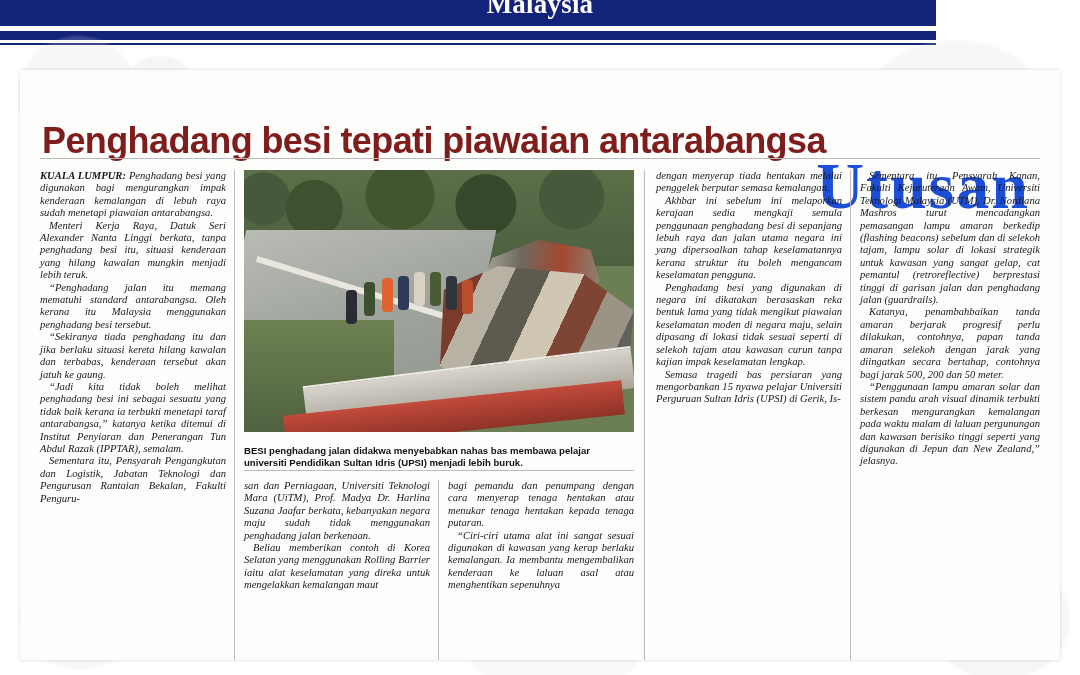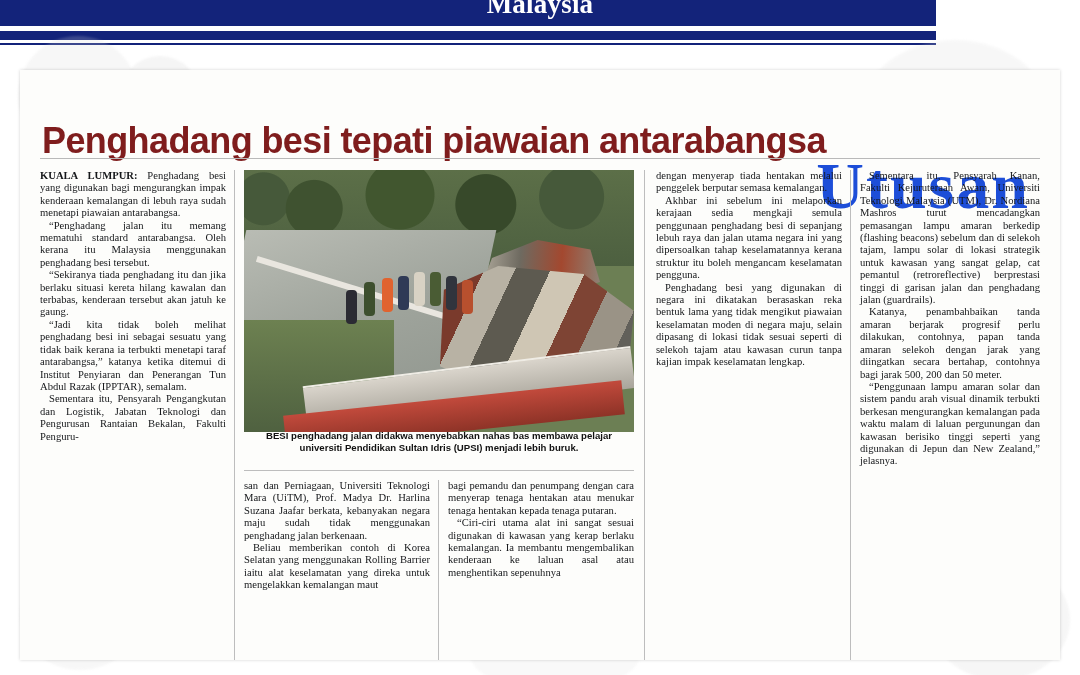--- a/index.html
+++ b/index.html
@@ -121,21 +121,21 @@
   .col {
     position: absolute;
     top: 100px;
     font-family: "Liberation Serif", serif;
     font-size: 10.6px;
     line-height: 12.4px;
     text-align: justify;
     color: #15171a;
     hyphens: auto;
   }
-  .col p { margin: 0 0 0 0; text-indent: 9px; }
+  .col p { margin: 0 0 0 0; text-indent: 9px; font-style: italic; }
   .col p.noind { text-indent: 0; }
 
   #col1 { left: 20px;  width: 186px; }
   #col2 { left: 224px; width: 186px; top: 410px; }
   #col3 { left: 428px; width: 186px; top: 410px; }
   #col4 { left: 636px; width: 186px; }
   #col5 { left: 840px; width: 180px; }
 
   .vrule {
     position: absolute;
@@ -227,28 +227,28 @@
   #photo .p3 { left: 42px; top: 12px; background: #e0632f; }
   #photo .p4 { left: 58px; top: 10px; background: #2f3a56; }
   #photo .p5 { left: 74px; top: 6px;  background: #d8d2c4; }
   #photo .p6 { left: 90px; top: 6px;  background: #4a5c34; }
   #photo .p7 { left: 106px;top: 10px; background: #30343d; }
   #photo .p8 { left: 122px;top: 14px; background: #b8502e; }
 
   #caption {
     position: absolute;
     left: 0;
-    top: 260px;
+    top: 275px;
     width: 390px;
     font-family: "Liberation Sans", sans-serif;
     font-size: 9.6px;
     line-height: 11.6px;
     font-weight: bold;
     color: #111;
-    text-align: center;
+    text-align: left;
   }
   #caption .lead { font-weight: bold; }
   #caption-rule {
     position: absolute;
     left: 0; top: 300px; width: 390px; height: 1px; background: #bdbdbd;
   }
 </style>
 </head>
 <body>
 
@@ -273,20 +273,21 @@
   <h1 id="headline">Penghadang besi tepati piawaian antarabangsa</h1>
   <div id="headline-rule"></div>
 
   <div class="vrule" id="v1"></div>
   <div class="vrule" id="v2"></div>
   <div class="vrule" id="v3"></div>
   <div class="vrule" id="v4"></div>
 
   <div class="col" id="col1">
     <p class="noind"><span class="lede">KUALA LUMPUR:</span> <span>Penghadang besi yang digunakan bagi mengurangkan impak kenderaan kemalangan di lebuh raya sudah menetapi piawaian antarabangsa.</span></p>
+    <p>Menteri Kerja Raya, Datuk Seri Alexander Nanta Linggi berkata, tanpa penghadang besi itu, situasi kenderaan yang hilang kawalan mungkin menjadi lebih teruk.</p>
     <p>“Penghadang jalan itu memang mematuhi standard antarabangsa. Oleh kerana itu Malaysia menggunakan penghadang besi tersebut.</p>
     <p>“Sekiranya tiada penghadang itu dan jika berlaku situasi kereta hilang kawalan dan terbabas, kenderaan tersebut akan jatuh ke gaung.</p>
     <p>“Jadi kita tidak boleh melihat penghadang besi ini sebagai sesuatu yang tidak baik kerana ia terbukti menetapi taraf antarabangsa,” katanya ketika ditemui di Institut Penyiaran dan Penerangan Tun Abdul Razak (IPPTAR), semalam.</p>
     <p>Sementara itu, Pensyarah Pengangkutan dan Logistik, Jabatan Teknologi dan Pengurusan Rantaian Bekalan, Fakulti Penguru-</p>
   </div>
 
   <div id="photo-wrap">
     <div id="photo">
       <div class="sky"></div>
       <div class="trees"></div>
@@ -321,20 +322,21 @@
 
   <div class="col" id="col3">
     <p class="noind">bagi pemandu dan penumpang dengan cara menyerap tenaga hentakan atau menukar tenaga hentakan kepada tenaga putaran.</p>
     <p>“Ciri-ciri utama alat ini sangat sesuai digunakan di kawasan yang kerap berlaku kemalangan. Ia membantu mengembalikan kenderaan ke laluan asal atau menghentikan sepenuhnya</p>
   </div>
 
   <div class="col" id="col4">
     <p class="noind">dengan menyerap tiada hentakan melalui penggelek berputar semasa kemalangan.</p>
     <p>Akhbar ini sebelum ini melaporkan kerajaan sedia mengkaji semula penggunaan penghadang besi di sepanjang lebuh raya dan jalan utama negara ini yang dipersoalkan tahap keselamatannya kerana struktur itu boleh mengancam keselamatan pengguna.</p>
     <p>Penghadang besi yang digunakan di negara ini dikatakan berasaskan reka bentuk lama yang tidak mengikut piawaian keselamatan moden di negara maju, selain dipasang di lokasi tidak sesuai seperti di selekoh tajam atau kawasan curun tanpa kajian impak keselamatan lengkap.</p>
+    <p>Semasa tragedi bas persiaran yang mengorbankan 15 nyawa pelajar Universiti Perguruan Sultan Idris (UPSI) di Gerik, Is-</p>
   </div>
 
   <div class="col" id="col5">
     <p>Sementara itu, Pensyarah Kanan, Fakulti Kejuruteraan Awam, Universiti Teknologi Malaysia (UTM), Dr. Nordiana Mashros turut mencadangkan pemasangan lampu amaran berkedip (flashing beacons) sebelum dan di selekoh tajam, lampu solar di lokasi strategik untuk kawasan yang sangat gelap, cat pemantul (retroreflective) berprestasi tinggi di garisan jalan dan penghadang jalan (guardrails).</p>
     <p>Katanya, penambahbaikan tanda amaran berjarak progresif perlu dilakukan, contohnya, papan tanda amaran selekoh dengan jarak yang diingatkan secara bertahap, contohnya bagi jarak 500, 200 dan 50 meter.</p>
     <p>“Penggunaan lampu amaran solar dan sistem pandu arah visual dinamik terbukti berkesan mengurangkan kemalangan pada waktu malam di laluan pergunungan dan kawasan berisiko tinggi seperti yang digunakan di Jepun dan New Zealand,” jelasnya.</p>
   </div>
 
 </div>
 

